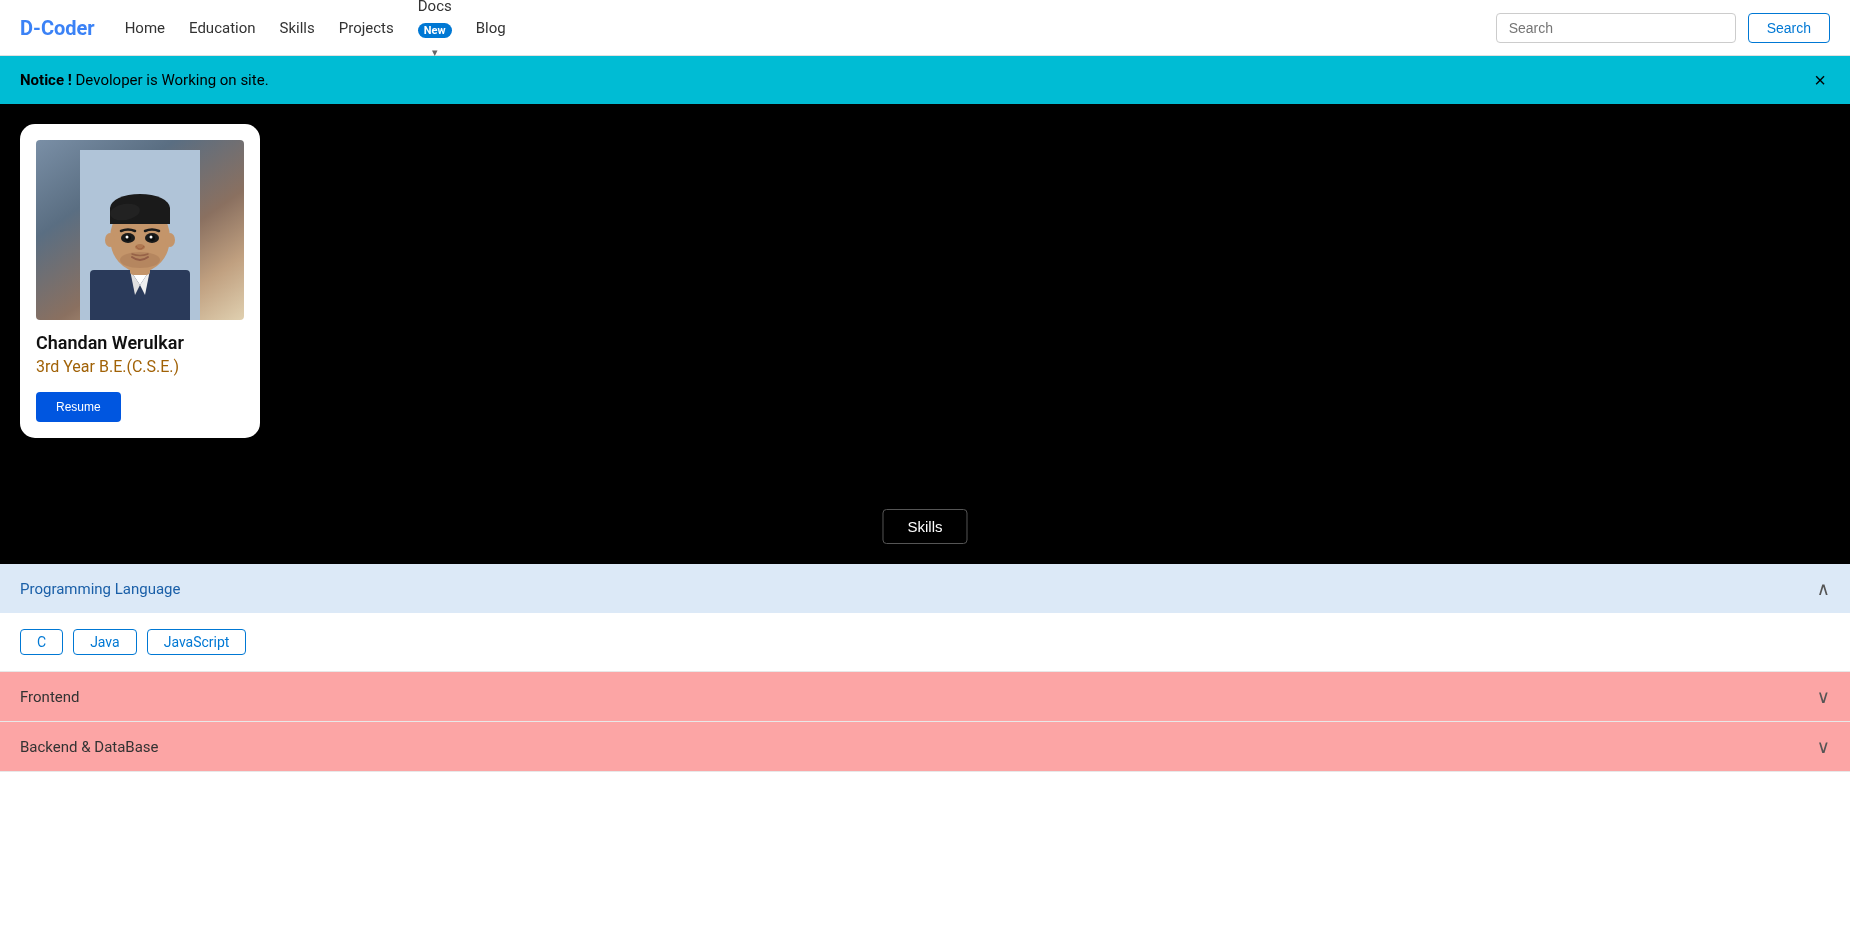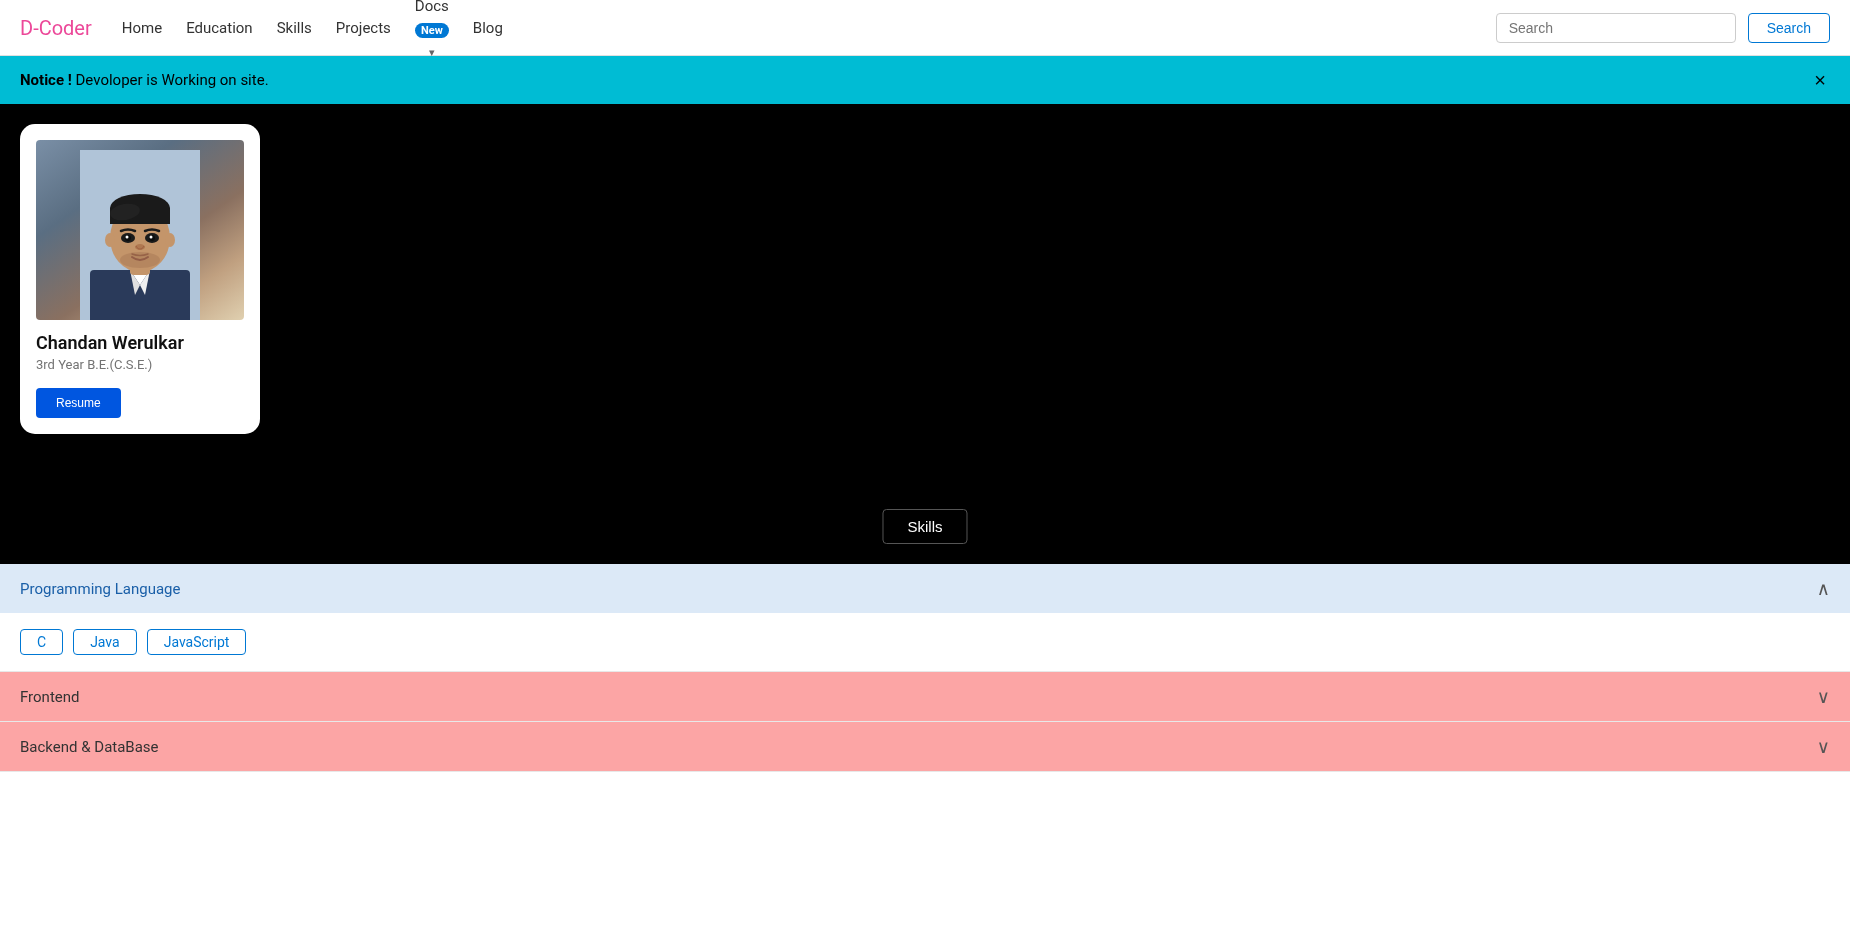--- a/index.html
+++ b/index.html
@@ -11,22 +11,22 @@
       align-items: center;
       padding: 0 20px;
       height: 56px;
       border-bottom: 1px solid #e0e0e0;
       background: #fff;
       position: relative;
       z-index: 10;
     }
     #navbar .brand {
       font-size: 20px;
-      font-weight: normal;
-      color: #ec4899;
+      font-weight: bold;
+      color: #3b82f6;
       margin-right: 30px;
       white-space: nowrap;
     }
     #navbar .nav-links {
       display: flex;
       align-items: center;
       gap: 24px;
       flex: 1;
     }
     #navbar .nav-link {
@@ -137,22 +137,22 @@
       position: absolute;
       bottom: 0;
     }
     .profile-name {
       font-size: 18px;
       font-weight: 600;
       color: #111;
       margin-top: 12px;
     }
     .profile-subtitle {
-      font-size: 13px;
-      color: #737373;
+      font-size: 16px;
+      color: #a16207;
       margin-top: 4px;
     }
     .resume-btn {
       background: #0056e0;
       color: #fff;
       border: none;
       border-radius: 4px;
       padding: 8px 20px;
       font-size: 12px;
       cursor: pointer;

